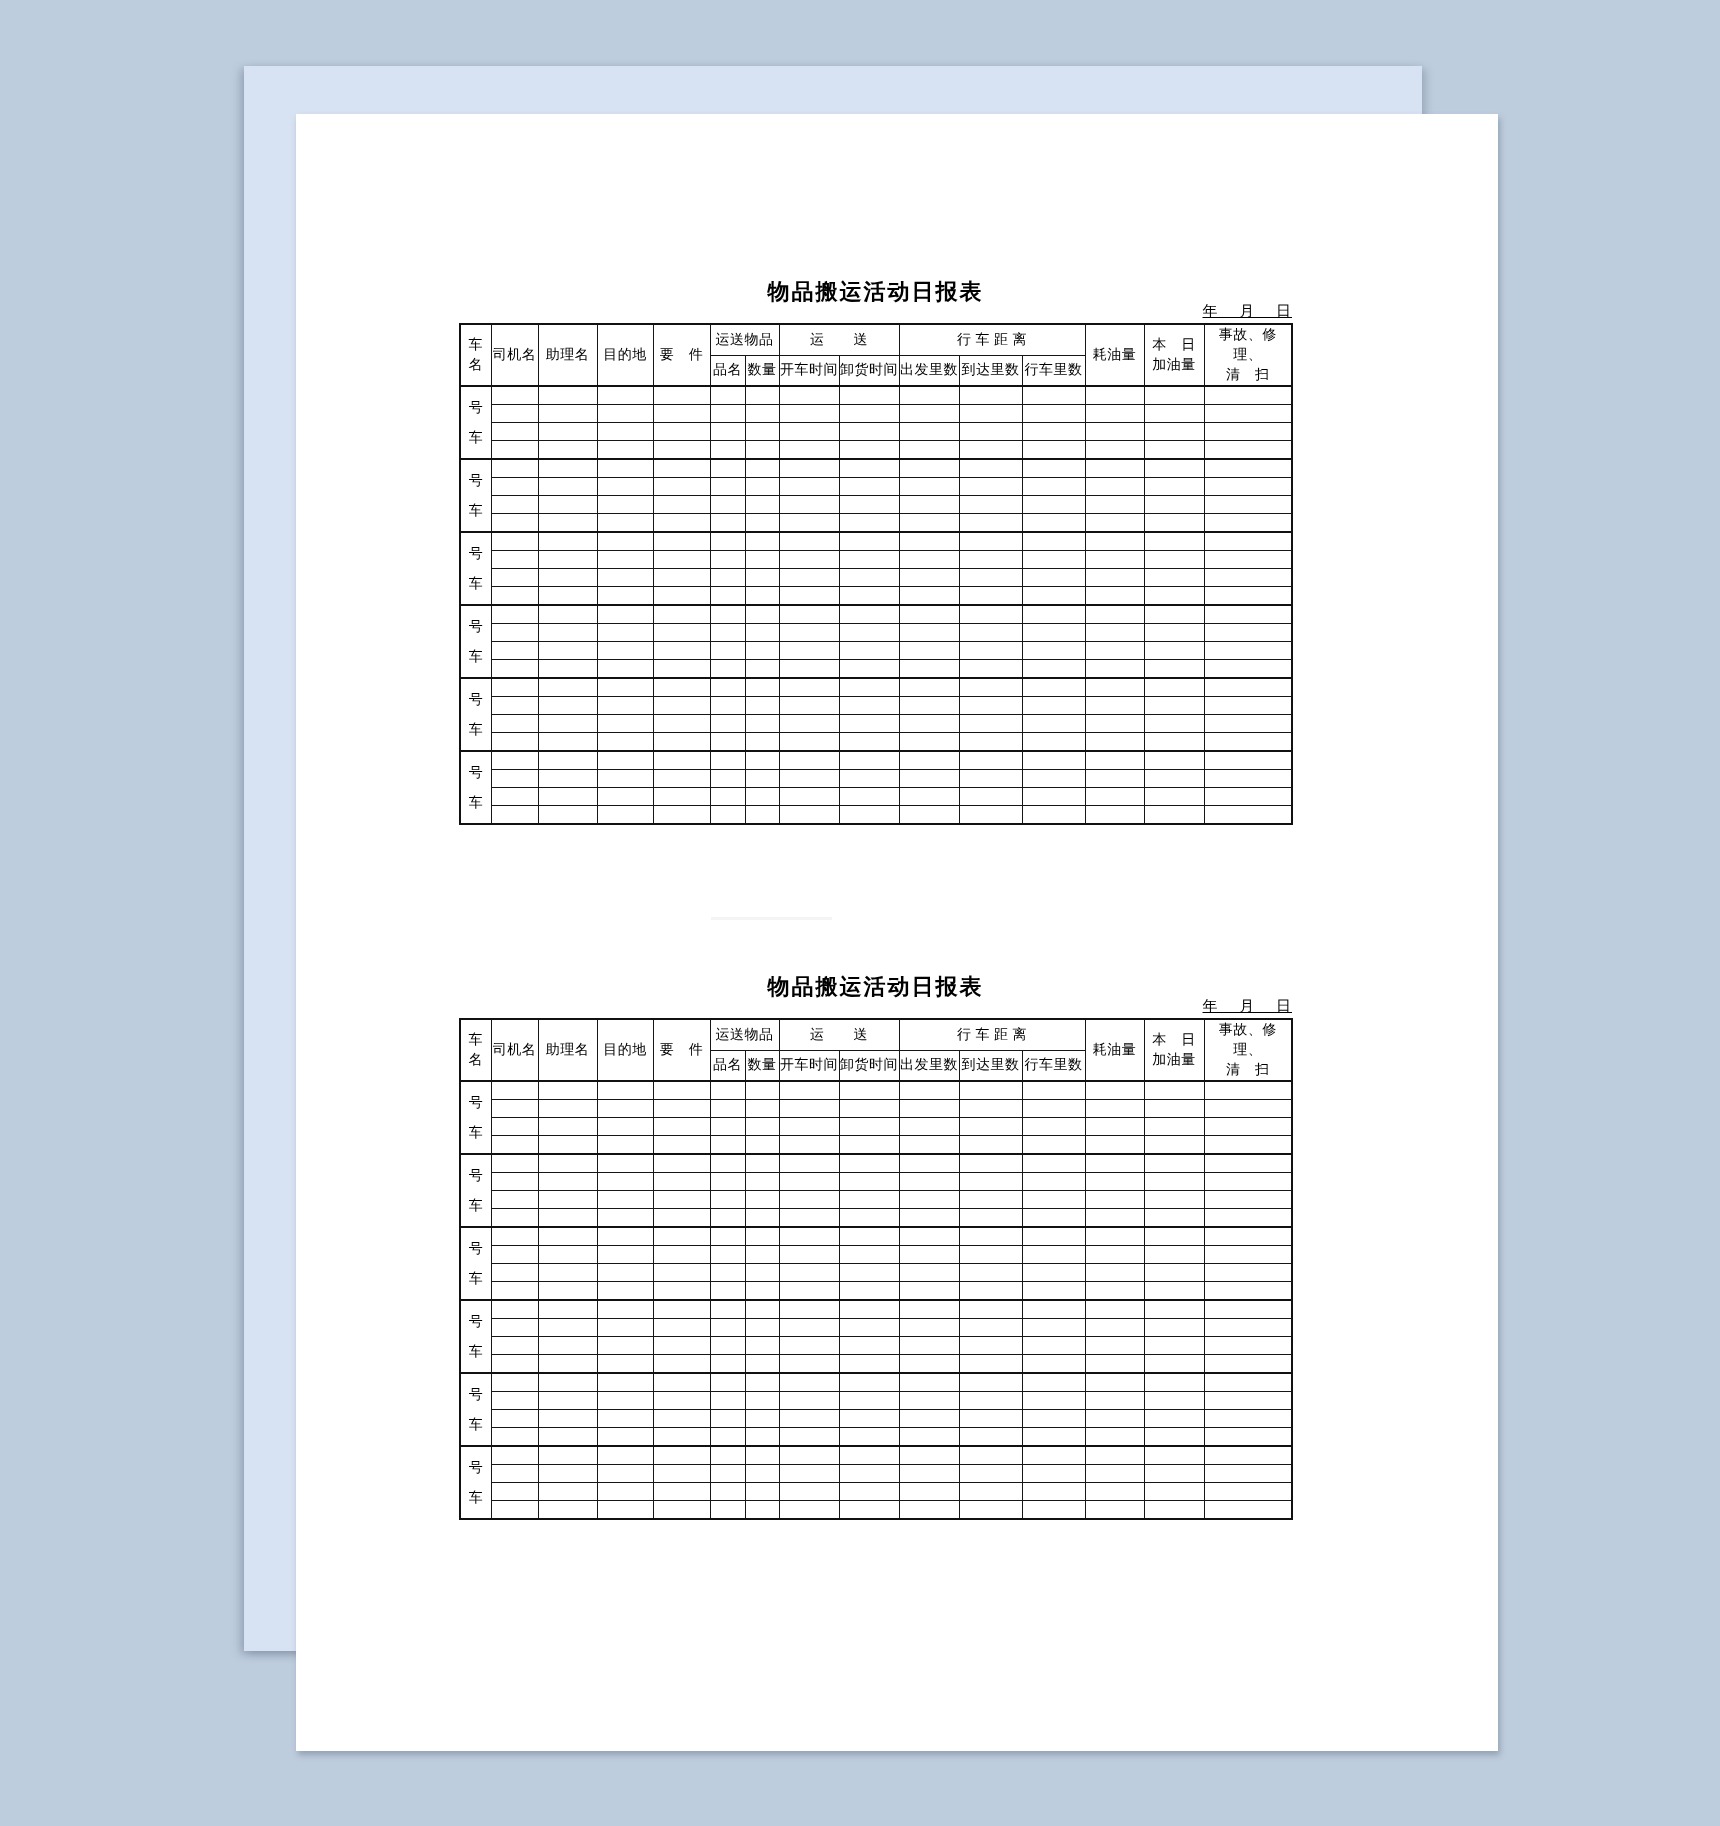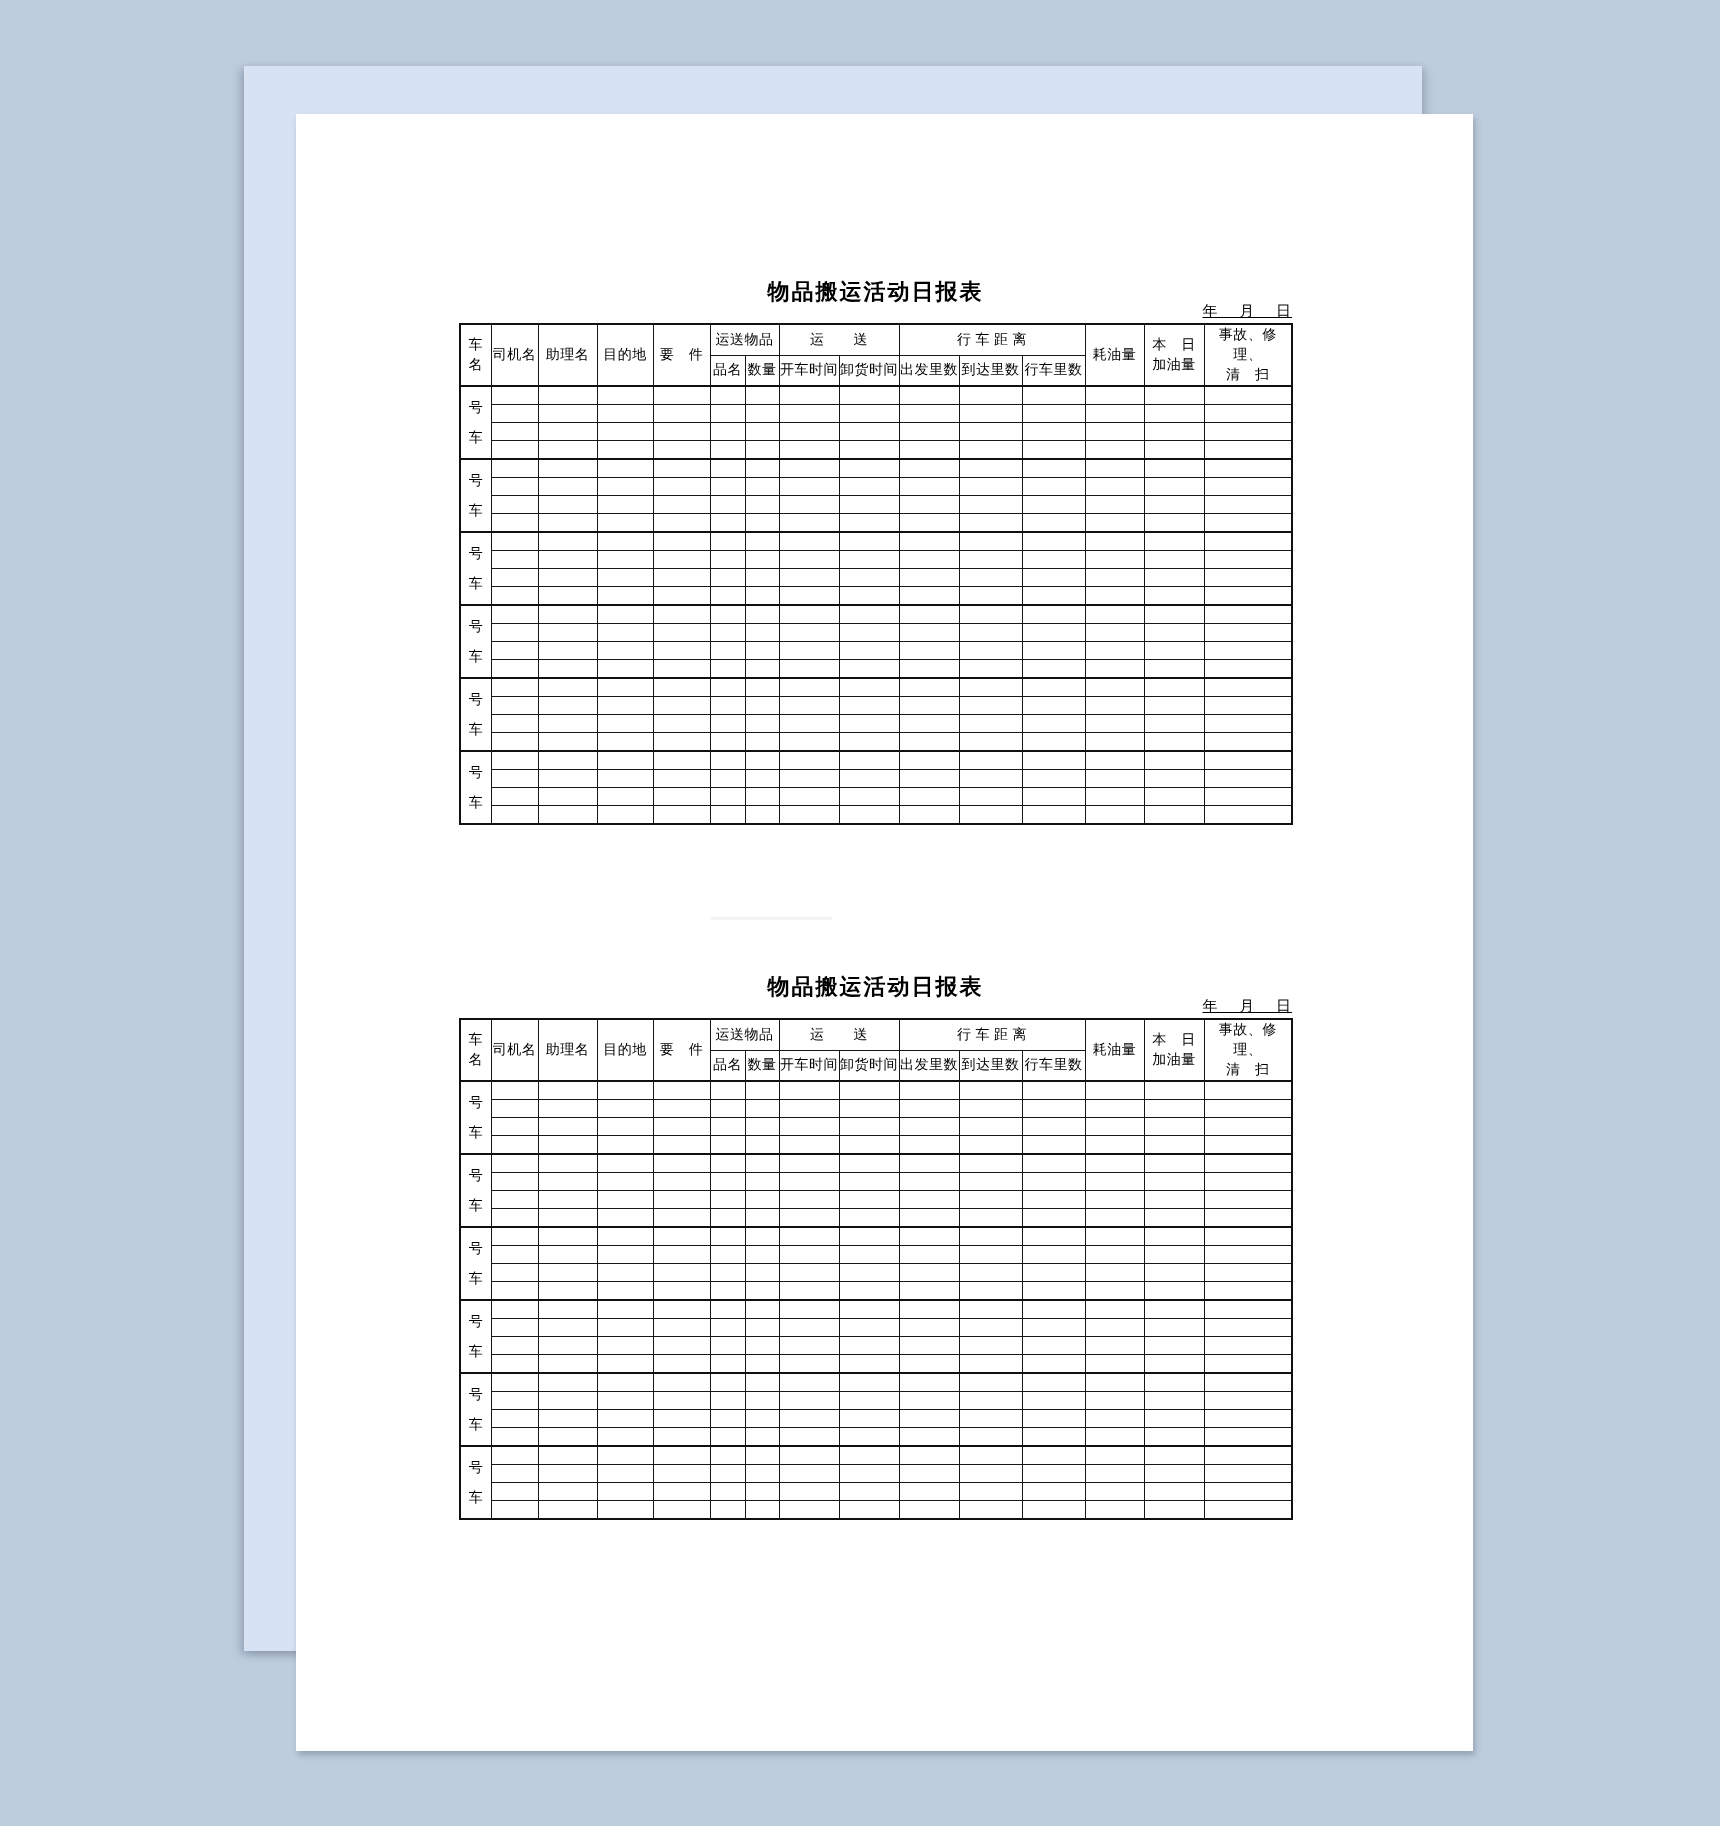--- a/index.html
+++ b/index.html
@@ -1,21 +1,21 @@
 <!DOCTYPE html>
 <html><head>
 <meta charset="utf-8">
 <style>
   html,body{margin:0;padding:0;}
   body{font-family:"Liberation Serif","DejaVu Serif",serif;}
   .stage{position:relative;width:1720px;height:1826px;background:#becddd;overflow:hidden;}
   .back-page{position:absolute;left:244px;top:66px;width:1178px;height:1585px;
     background:#d7e3f2;box-shadow:-4px 3px 8px rgba(88,104,128,0.35),4px 3px 8px rgba(88,104,128,0.30);}
   .front-page{position:absolute;left:296px;top:114px;width:1177px;height:1637px;
-    background:#ffffff;box-shadow:2px 4px 6px rgba(96,110,130,0.45);}
+    background:#ffffff;box-shadow:2px 4px 6px rgba(96,110,130,0.45);padding-left:25px;}
   .sheet-title{position:absolute;left:163px;width:833px;text-align:center;
     font-size:22px;font-weight:bold;color:#000;letter-spacing:2px;white-space:pre;}
   .date-line{position:absolute;left:163px;width:833px;text-align:right;
     font-size:15px;color:#000;white-space:pre;letter-spacing:1px;text-decoration:underline;}
   .report-table{position:absolute;left:163px;border-collapse:collapse;table-layout:fixed;
     width:833px;border:2.5px solid #111;}
   .report-table th,.report-table td{border:1.5px solid #161616;padding:0;margin:0;
     font-weight:normal;color:#000;text-align:center;vertical-align:middle;
     white-space:pre-line;overflow:hidden;}
   .report-table thead th{font-size:14px;line-height:20px;height:21px;letter-spacing:0.5px;}

